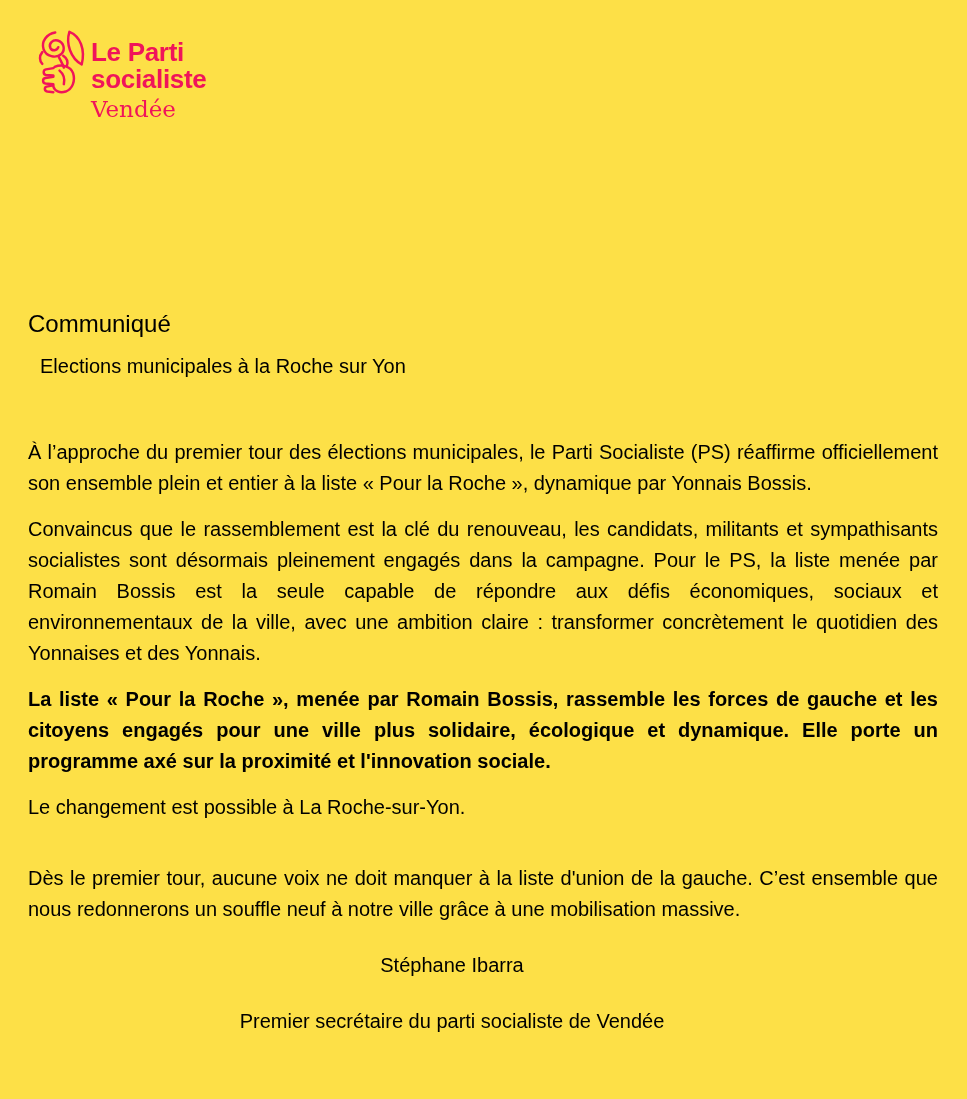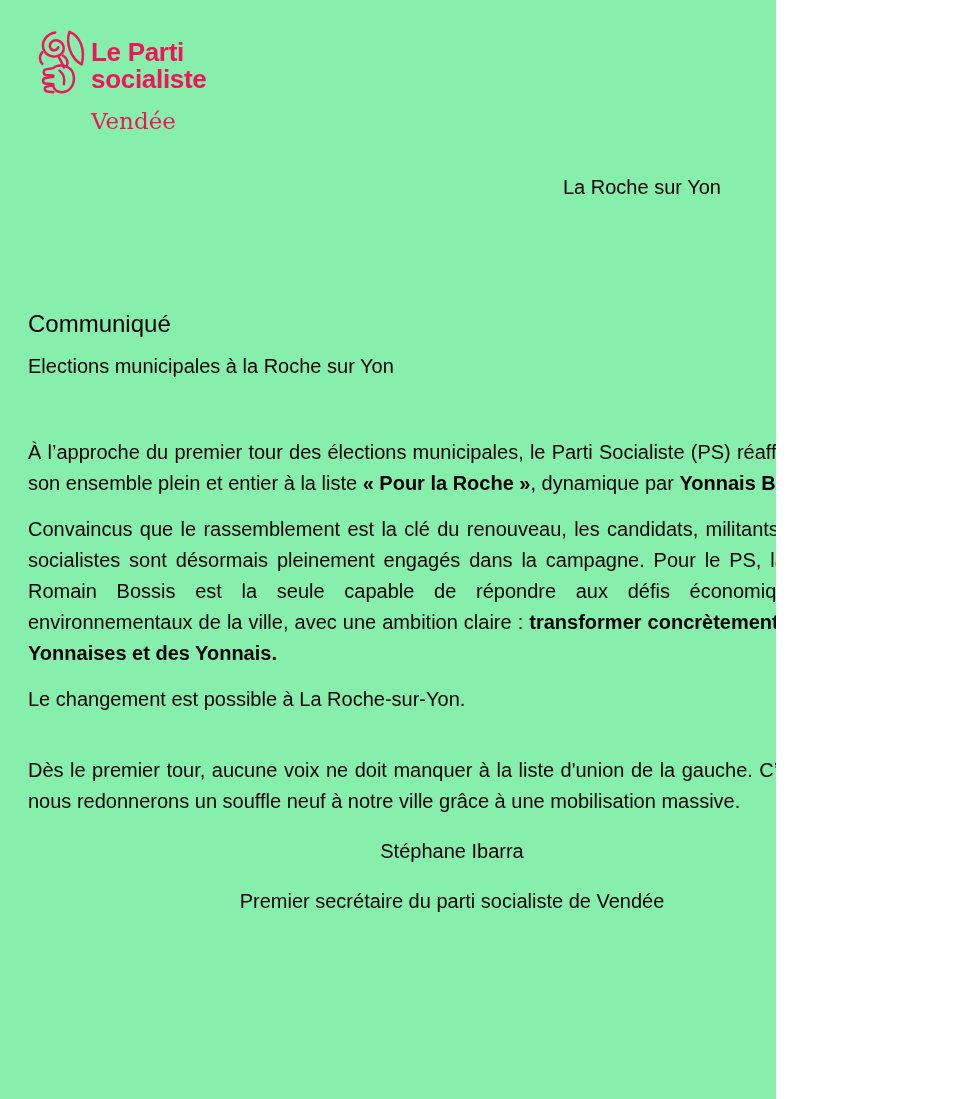--- a/index.html
+++ b/index.html
@@ -1,64 +1,64 @@
 <!DOCTYPE html>
 <html lang="fr" style="--brand: #F0145A;"><head>
 <meta charset="utf-8">
 <style>
   :root { --brand: #F0145A; --ink: #000000; }
   * { box-sizing: border-box; }
   html, body { margin: 0; padding: 0; background: #ffffff; }
   .page {
     position: relative;
-    width: 776px;
+    width: 967px;
     height: 1099px;
-    background: #86efac;
+    background: #fde047;
     font-family: "Liberation Sans", sans-serif;
     color: var(--ink);
     overflow: hidden;
   }
 
   
   .logo { position: absolute; left: 38px; top: 30px; display: flex; align-items: flex-start; }
   .rose-svg { width: 48px; height: 64px; flex: 0 0 auto; }
   .logo-text { margin-left: 5px; margin-top: 9px; }
   .wordmark {
     font-size: 26px; font-weight: bold; line-height: 27px;
     color: var(--brand); letter-spacing: -0.3px;
   }
   .region {
     font-family: "DejaVu Serif", serif;
-    font-size: 23px; line-height: 25px; margin-top: 16px;
+    font-size: 23px; line-height: 25px; margin-top: 4px;
     color: var(--brand); font-weight: normal;
   }
 
   
   .dateline { position: absolute; left: 563px; top: 173px; font-size: 20px; line-height: 28px; }
 
   
   .kicker { position: absolute; left: 28px; top: 311px; font-size: 24px; line-height: 26px; }
-  .doc-title { position: absolute; left: 28px; top: 353px; font-size: 20px; line-height: 26px; }
+  .doc-title { position: absolute; left: 40px; top: 353px; font-size: 20px; line-height: 26px; }
 
   
   .body-text {
     position: absolute; left: 28px; top: 437px; width: 910px;
     font-size: 20px; line-height: 31px; text-align: justify;
   }
   .body-text p { margin: 0 0 15px 0; }
   p.bold-para { font-weight: bold; }
   p.gap-before { margin-top: 40px; }
   p.center {
     text-align: center;
     padding-right: 62px;
-    margin-top: 19px;
+    margin-top: 25px;
     margin-bottom: 0;
   }
   p.center.role { }
-  strong { font-weight: bold; }
+  strong { font-weight: normal; }
 </style>
 </head>
 <body>
 
 <div class="page">
 
   <header class="logo">
     <svg class="rose-svg" viewBox="0 0 76 104" aria-hidden="true">
       <g fill="none" stroke="#F0145A" stroke-width="4" stroke-linecap="round" stroke-linejoin="round">
         <path d="M50 3 C68 10 76 32 70 56 C52 46 44 22 50 3 Z"></path>
@@ -74,32 +74,32 @@
       </g>
     </svg>
     <div class="logo-text">
       <div class="wordmark">Le Parti</div>
       <div class="wordmark">socialiste</div>
       <div class="region">Vendée</div>
     </div>
   </header>
 
   <div class="dateline">
-    <div>La Roche sur Yon</div>
   </div>
 
   <div class="kicker">Communiqué</div>
   <div class="doc-title">Elections municipales à la Roche sur Yon</div>
 
   <main class="body-text">
 
     <p><span>À l’approche du premier tour des élections municipales, le Parti Socialiste (PS) réaffirme officiellement son ensemble plein et entier à la liste </span><strong>« Pour la Roche »</strong><span>, dynamique par </span><strong>Yonnais Bossis</strong><span>.</span></p>
 
     <p><span>Convaincus que le rassemblement est la clé du renouveau, les candidats, militants et sympathisants socialistes sont désormais pleinement engagés dans la campagne. Pour le PS, la liste menée par Romain Bossis est la seule capable de répondre aux défis économiques, sociaux et environnementaux de la ville, avec une ambition claire : </span><strong>transformer concrètement le quotidien des Yonnaises et des Yonnais.</strong></p>
 
+    <p class="bold-para">La liste « Pour la Roche », menée par Romain Bossis, rassemble les forces de gauche et les citoyens engagés pour une ville plus solidaire, écologique et dynamique. Elle porte un programme axé sur la proximité et l'innovation sociale.</p>
 
     <p>Le changement est possible à La Roche-sur-Yon.</p>
 
     <p class="gap-before">Dès le premier tour, aucune voix ne doit manquer à la liste d'union de la gauche. C’est ensemble que nous redonnerons un souffle neuf à notre ville grâce à une mobilisation massive.</p>
 
     <p class="center">Stéphane Ibarra</p>
 
     <p class="center role">Premier secrétaire du parti socialiste de Vendée</p>
 
   </main>

